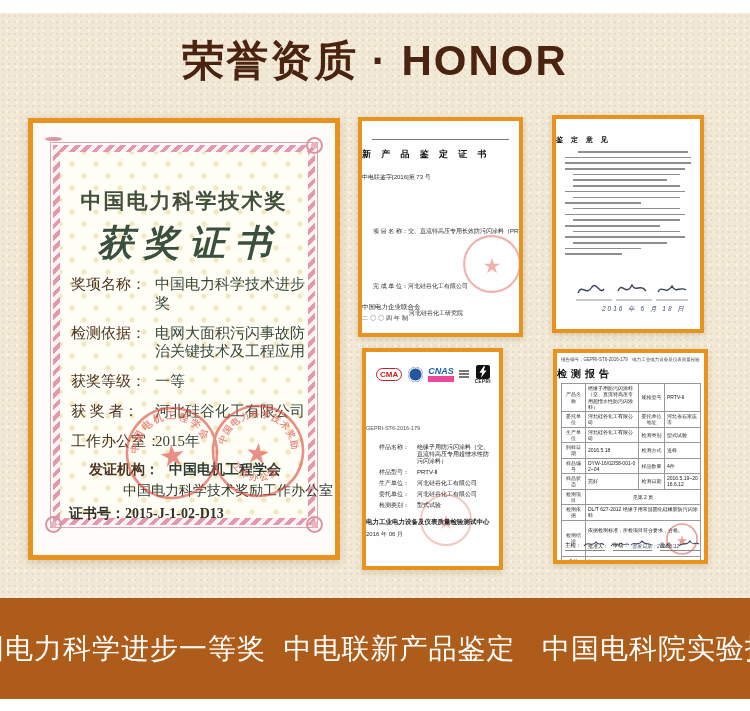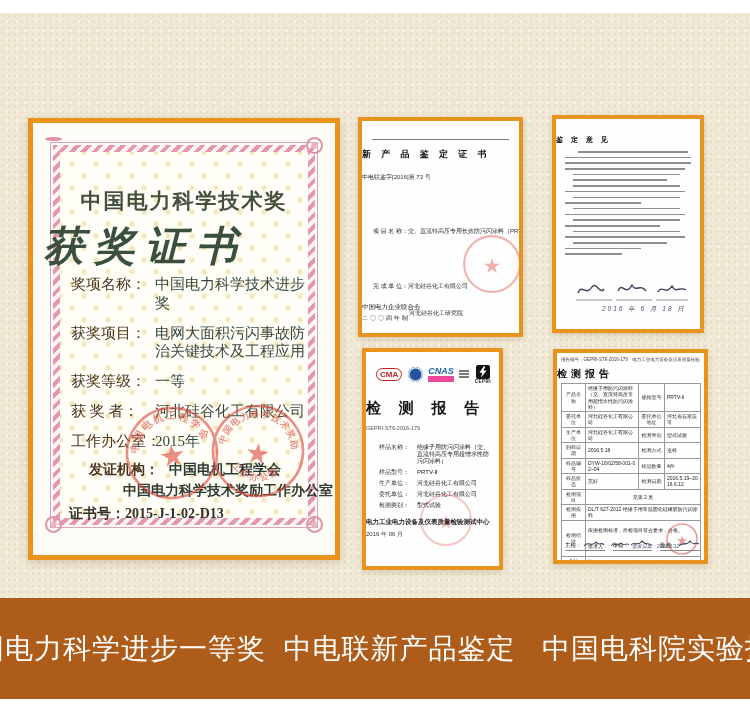--- a/index.html
+++ b/index.html
@@ -25,29 +25,29 @@
     background-color:#fffef6;
     background-image:radial-gradient(circle,#f3e8bd 1.6px,rgba(243,232,189,.55) 2.6px,transparent 3.1px),
                      radial-gradient(circle,#f3e8bd 1.6px,rgba(243,232,189,.55) 2.6px,transparent 3.1px);
     background-size:24px 24px;background-position:0 0,12px 12px}
   .rosette{position:absolute;width:17px;height:17px;border:2px solid #dd92a5;border-radius:50%;
     background:radial-gradient(circle,#eeb3c0 0 3px,transparent 3.5px)}
   .rosette.tl{left:12px;top:14px}.rosette.tr{right:12px;top:14px}
   .rosette.bl{left:12px;bottom:22px}.rosette.br{right:12px;bottom:22px}
   .cert .org-title{position:absolute;top:64px;left:0;width:100%;text-align:center;font-family:"Liberation Serif","DejaVu Serif",serif;
     font-size:21px;font-weight:bold;color:#44503e;letter-spacing:2px}
-  .cert .cert-title{position:absolute;top:96px;left:0;width:100%;font-family:"Liberation Serif","DejaVu Serif",serif;
-    font-size:41px;font-weight:bold;font-style:italic;color:#3a4f3c;letter-spacing:10px;text-indent:10px}
+  .cert .cert-title{position:absolute;top:96px;left:0;width:100%;text-align:center;font-family:"Liberation Serif","DejaVu Serif",serif;
+    font-size:36px;font-weight:bold;font-style:italic;color:#3a4f3c;letter-spacing:10px;text-indent:10px}
   .fields{position:absolute;left:38px;top:152px;width:238px;font-family:"Liberation Serif","DejaVu Serif",serif}
   .field{display:flex;margin-bottom:11px}
   .field .lab{flex:none;width:84px;font-size:15px;font-weight:normal;color:#4b3421;white-space:pre}
   .field .val{font-size:15px;color:#37463c;line-height:1.25}
   .issuer-label{position:absolute;left:56px;top:338px;font-size:14px;font-weight:bold;color:#4b3421;font-family:"Liberation Serif","DejaVu Serif",serif}
   .issuer-1{position:absolute;left:136px;top:338px;font-size:14px;font-weight:bold;color:#2e3b33}
-  .issuer-2{position:absolute;left:90px;top:359px;font-size:14px;font-weight:bold;color:#2e3b33}
+  .issuer-2{position:absolute;left:90px;top:359px;font-size:14px;font-weight:normal;color:#2e3b33}
   .cert-no{position:absolute;left:36px;top:382px;font-size:14px;font-weight:bold;color:#33302a;font-family:"Liberation Serif","DejaVu Serif",serif}
   .seals{position:absolute;left:92px;top:280px;width:180px;height:100px;opacity:.62}
 
   
   .doc{position:absolute;background:#fefefe;border:4px solid #e8931d;box-shadow:0 2px 6px rgba(110,80,30,.22);overflow:hidden}
   .doc-1{left:358px;top:117px;width:165px;height:220px}
   .doc-2{left:552px;top:115px;width:152px;height:218px}
   .doc-3{left:362px;top:348px;width:141px;height:222px}
   .doc-4{left:553px;top:349px;width:155px;height:215px}
   .abs{position:absolute}
@@ -107,38 +107,39 @@
   .d4-sign .s{display:flex;align-items:flex-end;gap:1px;border-bottom:1px solid #888;padding-bottom:1px}
   svg text{font-family:"Liberation Sans","DejaVu Sans",sans-serif}
 </style>
 </head>
 <body>
 
 <div class="stage">
 
   <div class="bg-cream"></div>
 
+  <div class="page-title">荣誉资质 · HONOR</div>
 
   <div class="cert">
     <div class="pink-frame"></div>
     <div class="rosette tl"></div>
     <div class="rosette tr"></div>
     <div class="rosette bl"></div>
     <div class="rosette br"></div>
 
     <div class="org-title">中国电力科学技术奖</div>
     <div class="cert-title">获奖证书</div>
 
     <div class="fields">
       <div class="field">
         <span class="lab">奖项名称：</span>
         <span class="val">中国电力科学技术进步奖</span>
       </div>
       <div class="field">
-        <span class="lab">获奖项目：</span>
+        <span class="lab">检测依据：</span>
         <span class="val">电网大面积污闪事故防治关键技术及工程应用</span>
       </div>
       <div class="field">
         <span class="lab">获奖等级：</span>
         <span class="val">一等</span>
       </div>
       <div class="field">
         <span class="lab">获 奖 者：</span>
         <span class="val">河北硅谷化工有限公司</span>
       </div>
@@ -248,21 +249,20 @@
         </span>
       <span class="cepri">
         <span class="sq">
           <svg width="10" height="12" viewBox="0 0 14 16">
               <polygon points="8,0 2,9 6,9 4,16 12,6 8,6 10,0" fill="#fff"></polygon>
             </svg>
         </span>
         <span class="cap">CEPRI</span>
       </span>
     </div>
-    <div class="abs ctr d3-title">检 测 报 告</div>
     <div class="abs ctr d3-no">GEPRI-ST6-2016-179</div>
     <div class="d3-rows">
       <div class="drow">
         <span class="lab">样品名称：</span>
         <span class="val">绝缘子用防污闪涂料（交、直流特高压专用超憎水性防污闪涂料）</span>
       </div>
       <div class="drow">
         <span class="lab">样品型号：</span>
         <span class="val">PRTV-Ⅱ</span>
       </div>

